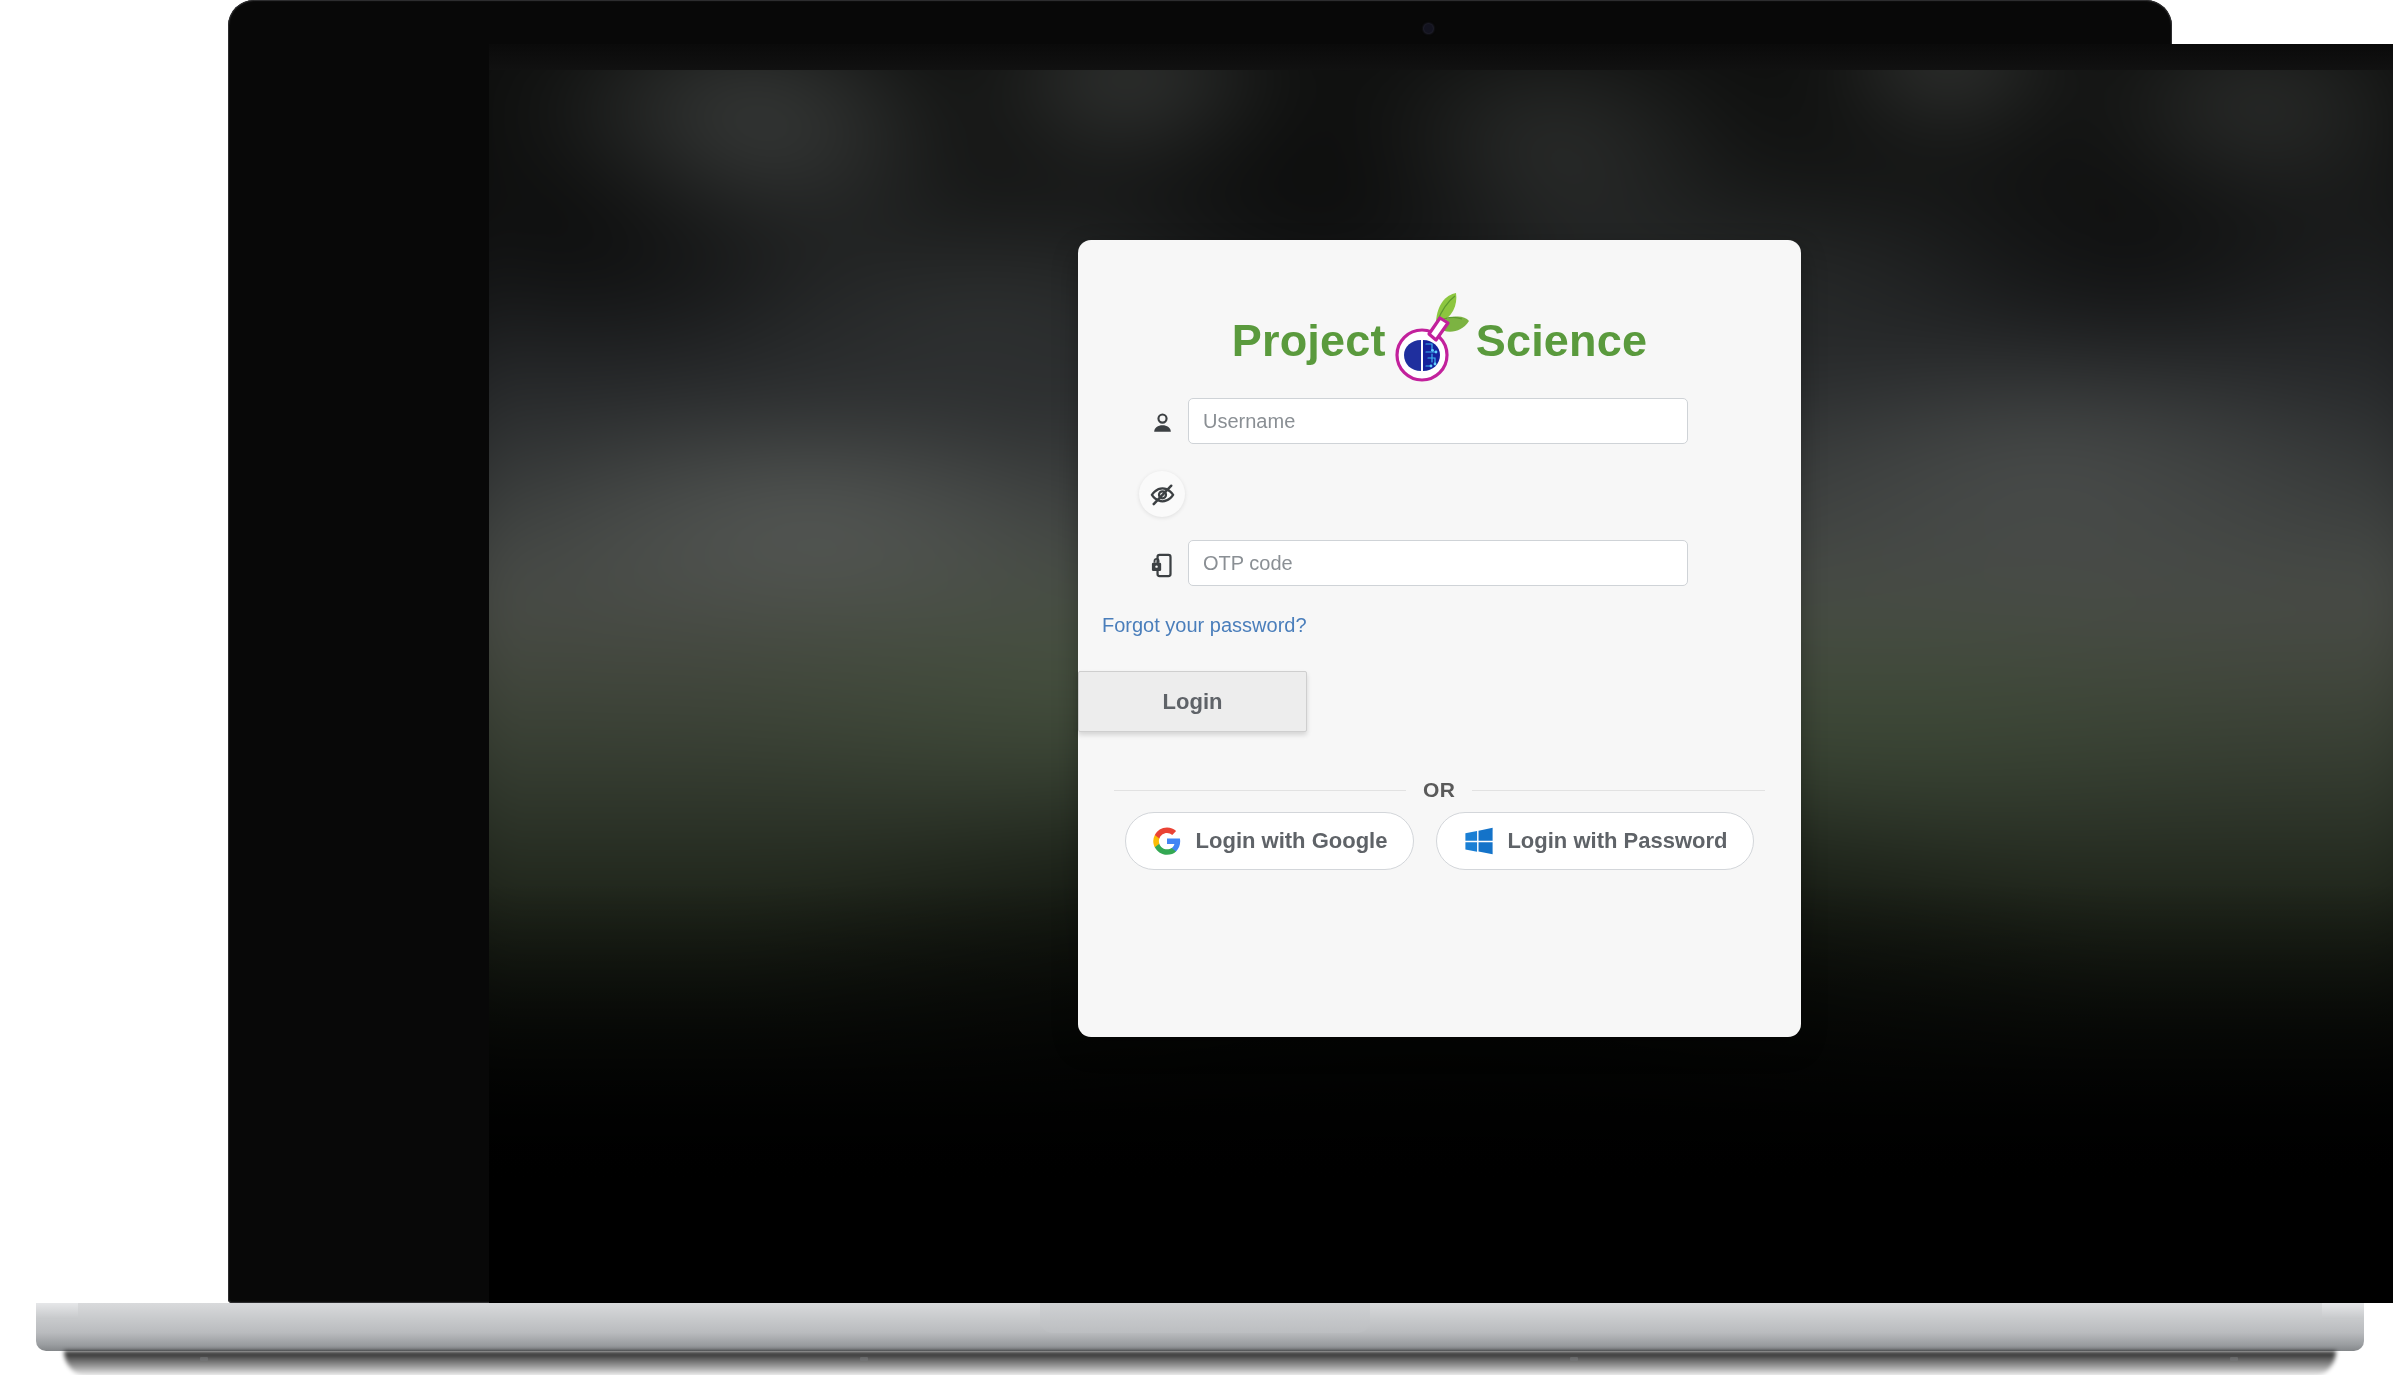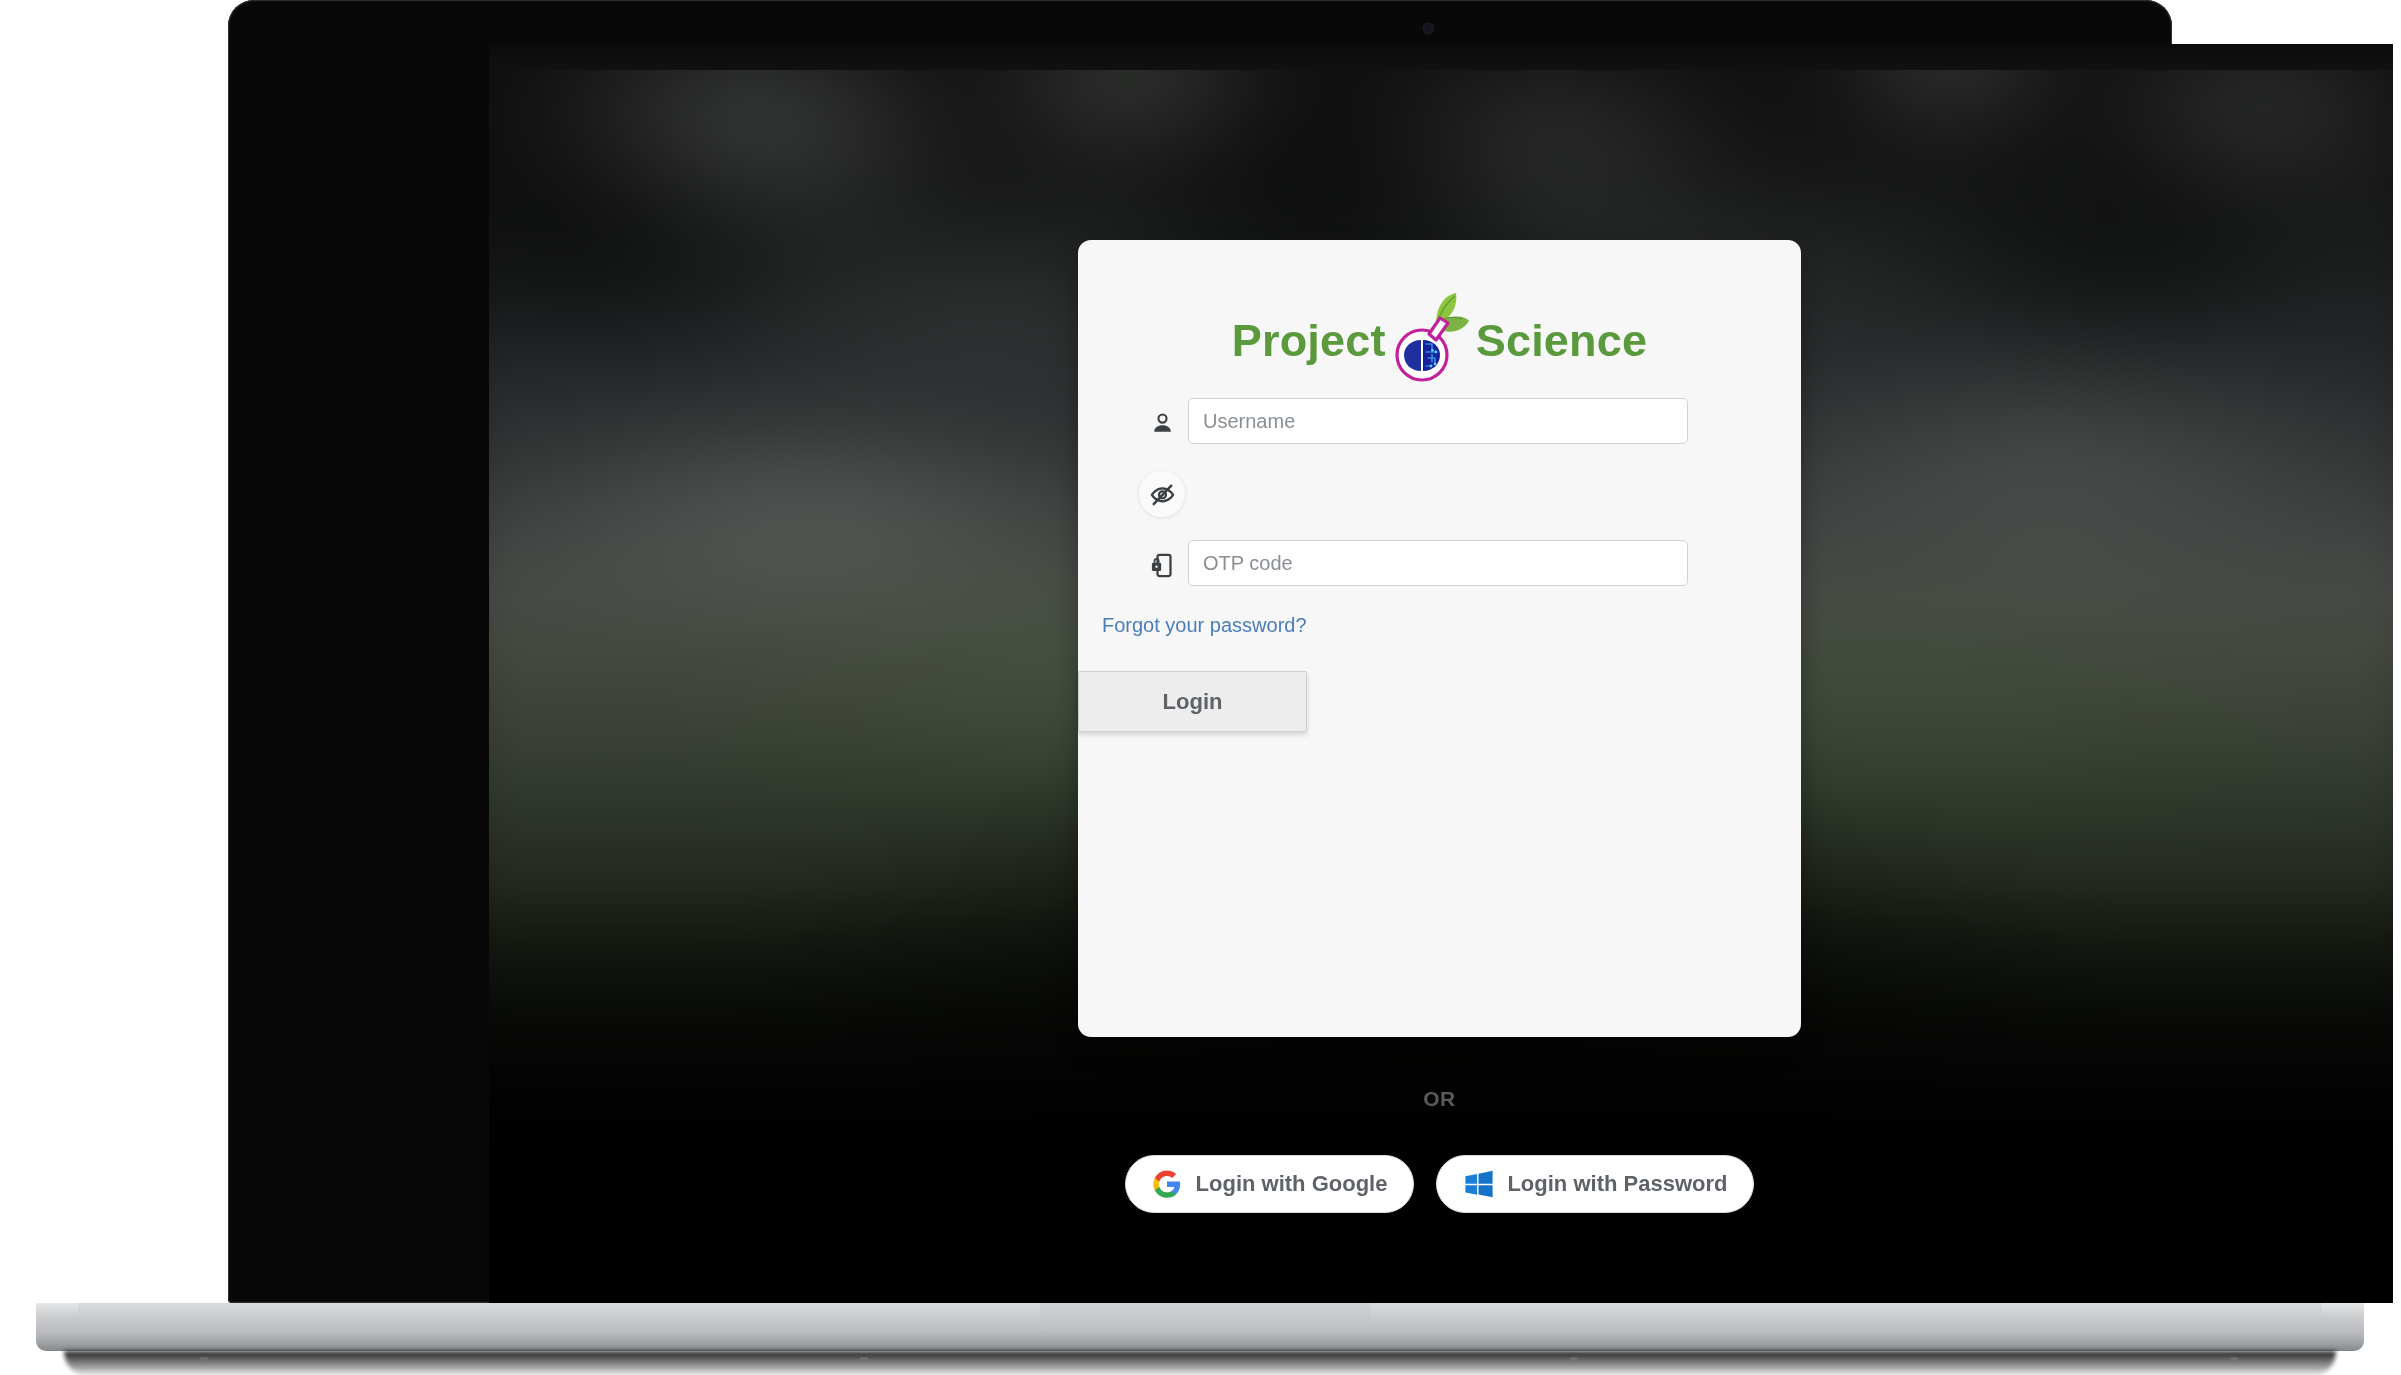--- a/index.html
+++ b/index.html
@@ -159,31 +159,30 @@
     box-shadow:0 3px 5px rgba(0,0,0,.14);
     font-family:"Liberation Sans", sans-serif;
     font-size:22px; font-weight:700; color:#5f6368;
     cursor:pointer;
   }
 
   
   #or-divider{
     display:flex; align-items:center; gap:17px;
     margin:46px 36px 0 36px;
-    flex-direction:column;
   }
   .or-line{ flex:1; height:1px; background:#e2e2e2; }
   #or-line-left{ flex:0 0 292px; }
   #or-text{
     font-size:21px; font-weight:700; color:#5a5a5a; letter-spacing:.4px;
   }
 
   
   #social-row{
-    display:flex; justify-content:center; gap:22px; margin-top:27px;align-items:flex-end;
+    display:flex; justify-content:center; gap:22px; margin-top:10px;align-items:flex-end;
   }
   .social-btn{
     display:flex; align-items:center; gap:14px;
     height:58px; padding:0 26px;
     background:#fff;
     border:1px solid #d3d6da; border-radius:29px;
     cursor:pointer;
     font-family:"Liberation Sans", sans-serif;
   }
   .social-label{

